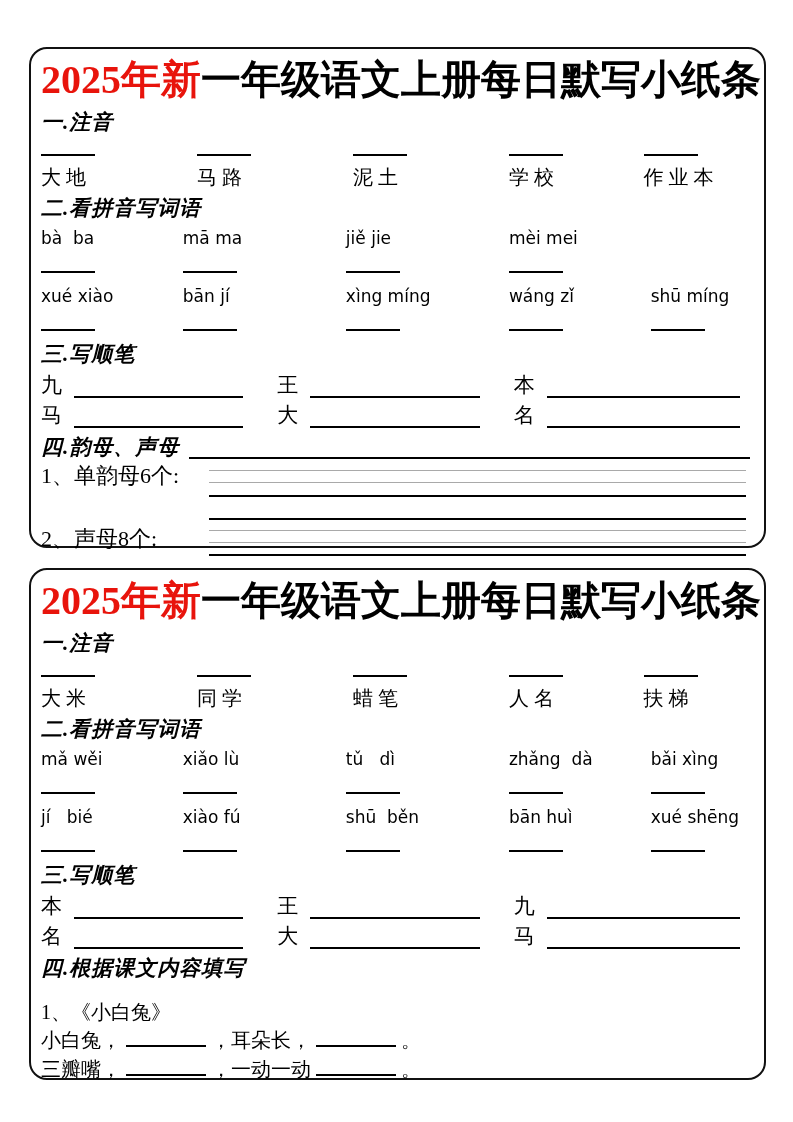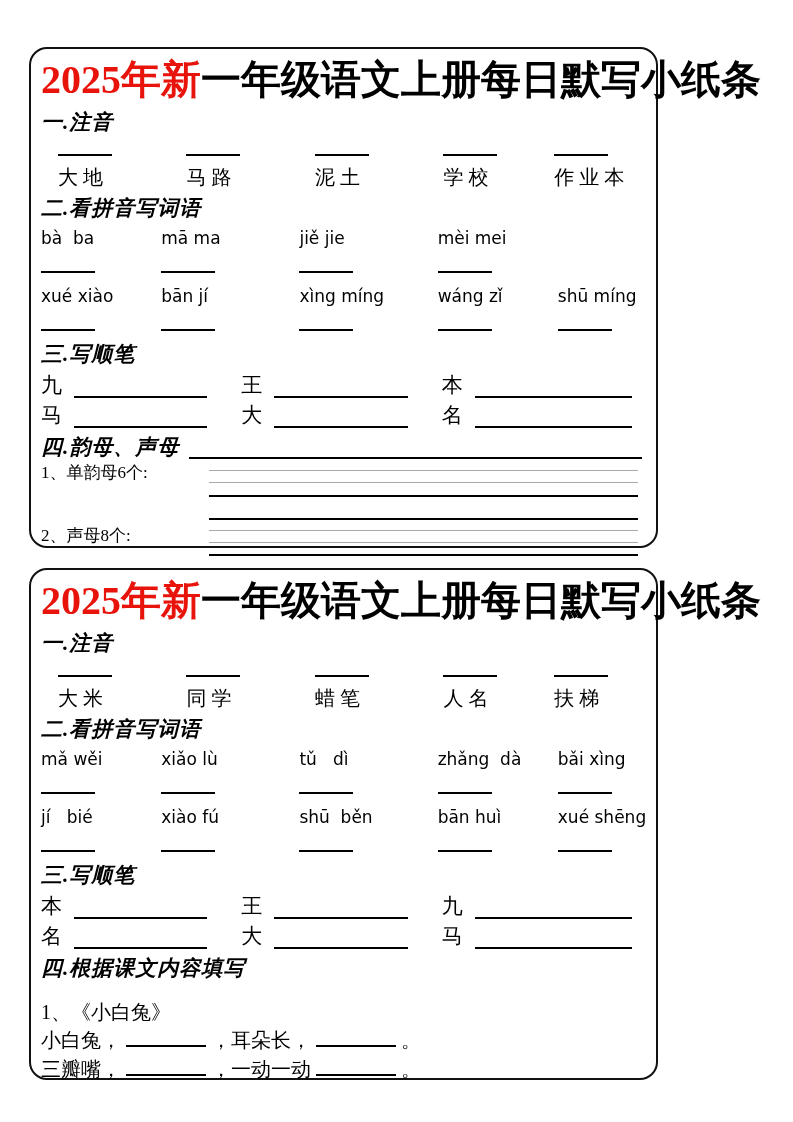--- a/index.html
+++ b/index.html
@@ -6,21 +6,21 @@
   body{
     position:relative;
     width:793px;height:1122px;
     font-family:"Liberation Serif", serif;
     color:#000;
     overflow:hidden;
   }
   .card{
     position:absolute;
     left:29px;
-    width:629px;
+    width:737px;
     box-sizing:border-box;
     background:#fff;
     border:2.5px solid #111;
     border-radius:18px;
     padding:4px 14px 0 10px;
   }
   #card1{top:47px;height:501px;}
   #card2{top:568px;height:512px;}
 
   .title{
@@ -40,21 +40,20 @@
     margin-top:6px;
     letter-spacing:1px;
     font-style:italic;
   }
 
   
   .zy-grid{
     display:grid;
     grid-template-columns:22% 22% 22% 19% 15%;
     margin-top:16px;
-    margin-left:17px;
   }
   .zy-line{width:54px;border-bottom:2px solid #000;height:2px;}
   .zy-word{
     font-size:20px;
     margin-top:9px;
     white-space:pre;
     line-height:1.2;
   }
 
   
@@ -83,21 +82,21 @@
   .sw-line{flex:1;border-bottom:2px solid #000;height:18px;margin-right:34px;}
   .sw-item:last-child .sw-line{margin-right:10px;}
 
   
   .ym-head{display:flex;align-items:flex-end;margin-top:6px;}
   .ym-head .h{margin-top:0;}
   .ym-topline{flex:1;border-bottom:2px solid #000;height:22px;margin-left:10px;margin-bottom:3px;}
   .staff-row{display:flex;}
   .staff-label{
     width:168px;
-    font-size:17px;
+    font-size:22px;
     line-height:1.3;
     flex:none;
   }
   .staff{flex:1;position:relative;}
   .staff .ln{position:absolute;left:0;right:4px;height:0;}
   .ln.dark{border-top:2px solid #000;}
   .ln.gray{border-top:1.5px solid #a9a9a9;}
   #staff1{height:36px;}
   #staff1 .l2{top:8px;}
   #staff1 .l3{top:20px;}

